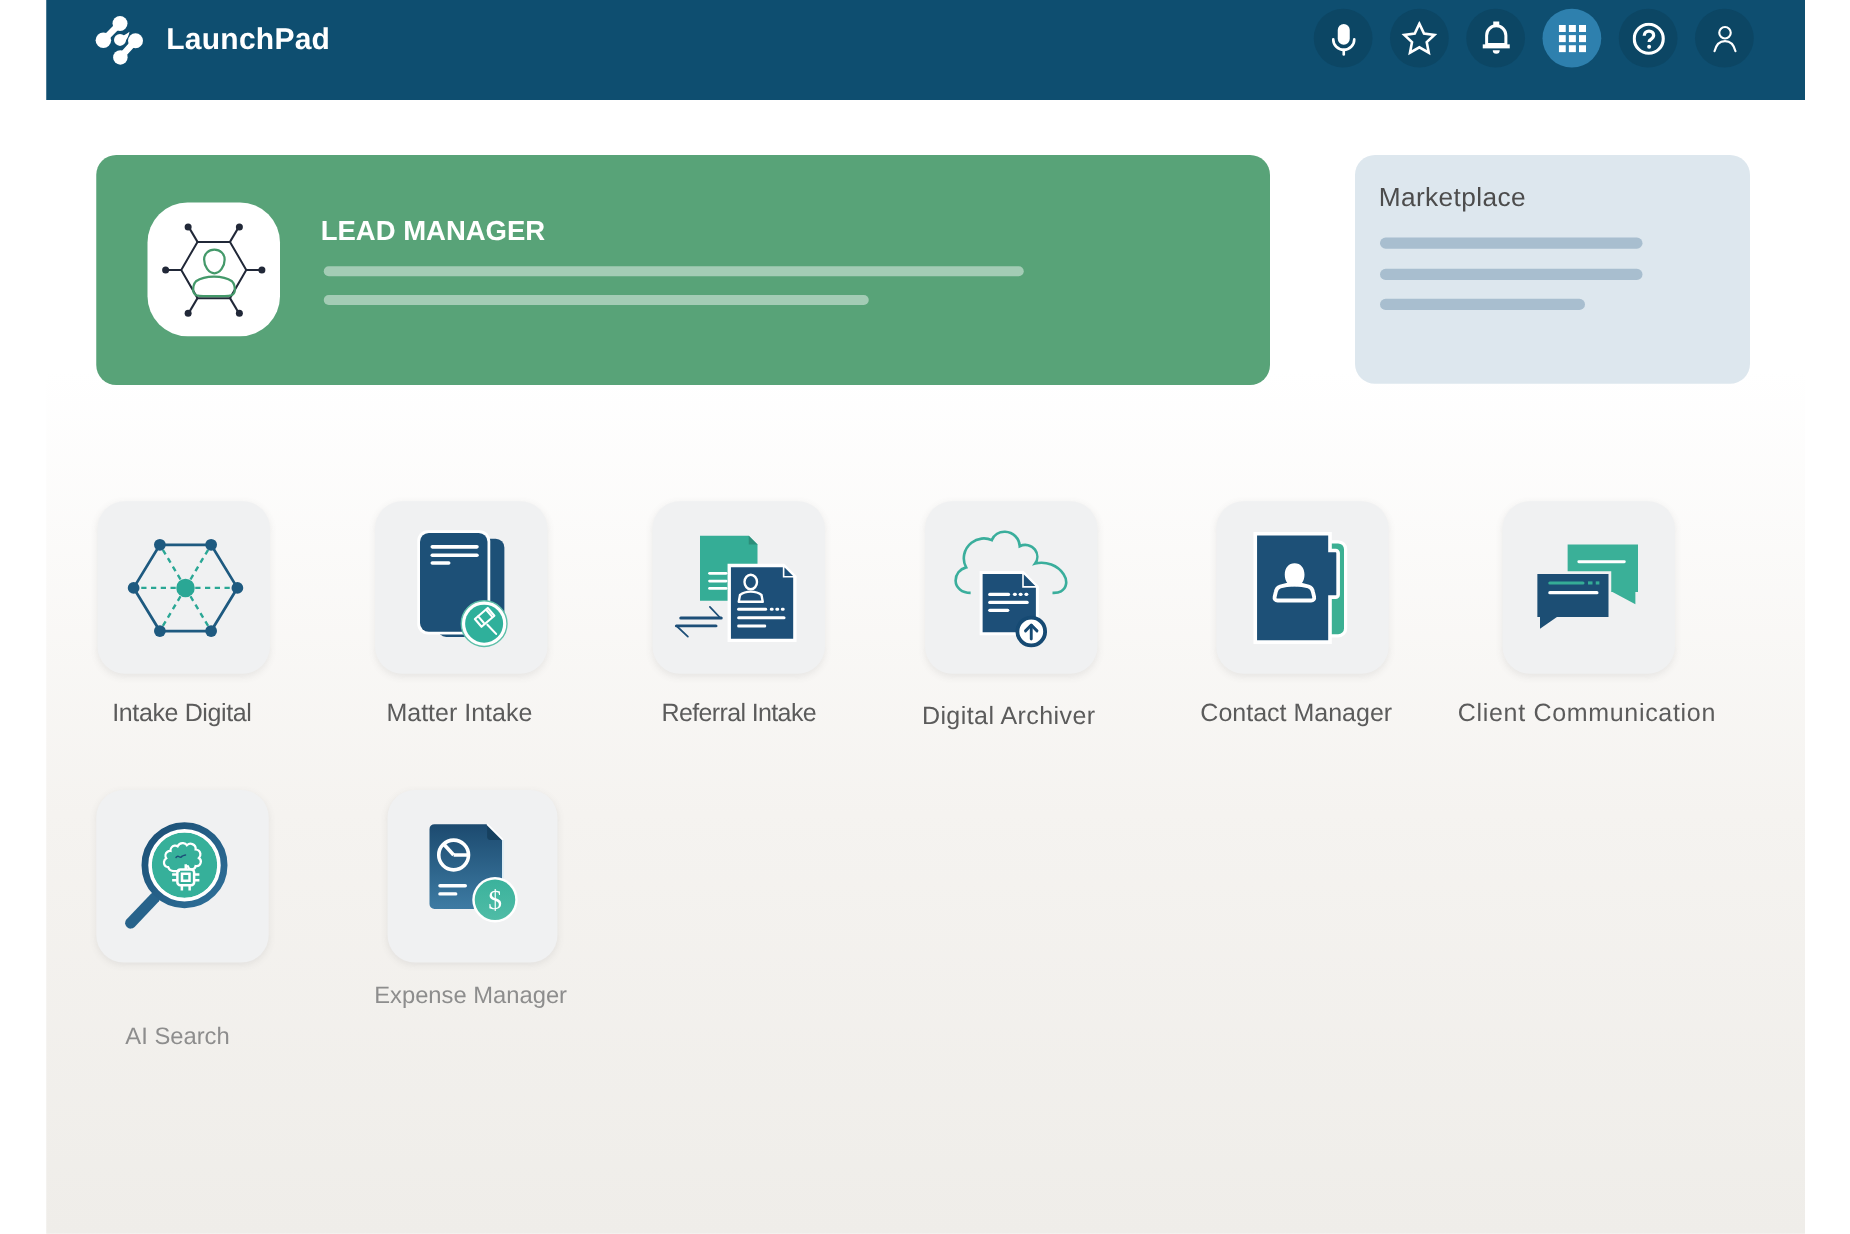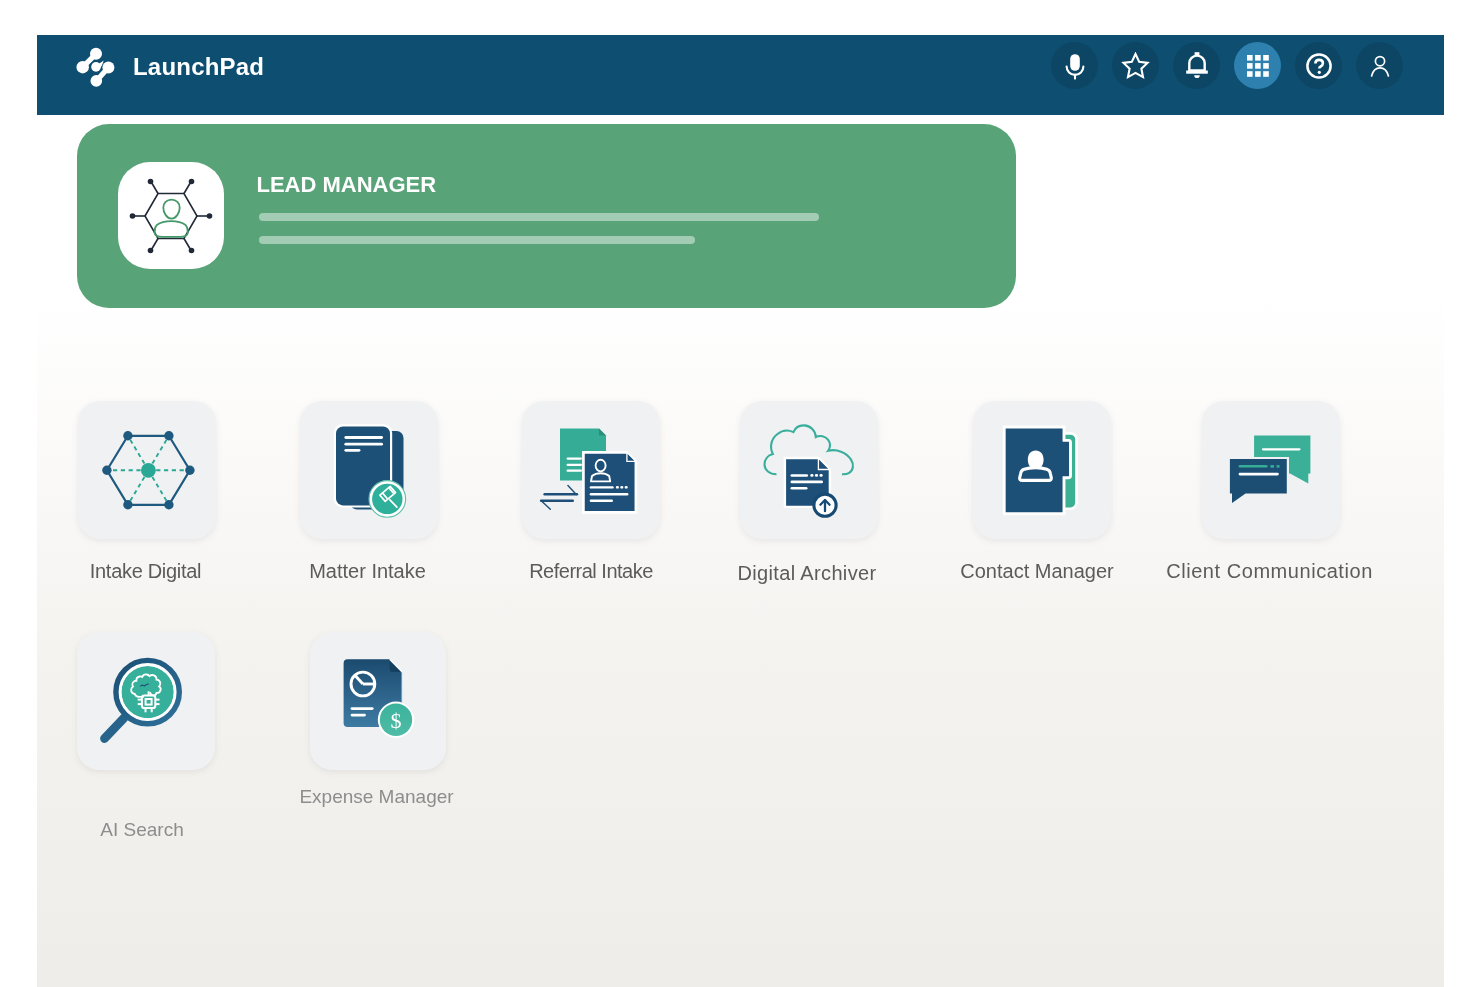--- a/index.html
+++ b/index.html
@@ -1,27 +1,27 @@
 <!DOCTYPE html>
 <html><head>
 <meta charset="utf-8">
 <style>
   * { margin:0; padding:0; box-sizing:border-box; }
   html,body { width:1480px; height:987px; background:#ffffff; font-family:"Liberation Sans", sans-serif; overflow:hidden; }
   .app { position:absolute; left:37px; top:0; width:1407px; height:987px;
          background:linear-gradient(180deg,#ffffff 0%,#ffffff 30%,#f5f3f0 66%,#efede9 100%); }
-  .nav { position:absolute; left:0; top:0; width:1407px; height:80px; background:#0e4e70;margin-top:35px; }
+  .nav { position:absolute; left:0; top:0; width:1407px; height:80px; background:#0e4e70; }
   .logo { position:absolute; left:38px; top:11.5px; }
   .brand { position:absolute; left:96px; top:18px; color:#ffffff; font-size:24px; font-weight:700; letter-spacing:0.2px; }
   .navbtns { position:absolute; right:41px; top:7px; display:flex; }
   .nbtn { width:47px; height:47px; border-radius:50%; background:#0c4664; margin-left:14px;
           display:flex; align-items:center; justify-content:center; }
   .nbtn.active { background:#2e80ae; }
 
-  .banner { position:absolute; left:40px; top:124px; width:939px; height:184px; border-radius:32px; background:#58a378; }
+  .banner { position:absolute; left:40px; top:124px; width:939px; height:184px; border-radius:16px; background:#58a378; }
   .bicon { position:absolute; left:40.5px; top:38px; width:106px; height:107px; border-radius:32px; background:#ffffff; }
   .btitle { position:absolute; left:179.5px; top:48px; color:#ffffff; font-size:22px; font-weight:700; letter-spacing:0px; }
   .bline1 { position:absolute; left:182px; top:89px; width:560px; height:8px; border-radius:4px; background:rgba(255,255,255,0.45); }
   .bline2 { position:absolute; left:182px; top:112px; width:436px; height:8px; border-radius:4px; background:rgba(255,255,255,0.45); }
 
   .market { position:absolute; left:1047px; top:124px; width:316px; height:183px; border-radius:16px; background:#dde7ee; }
   .mtitle { position:absolute; left:19px; top:23px; color:#4c4c4c; font-size:21px; font-weight:400; letter-spacing:0.3px; }
   .mline { position:absolute; left:20px; height:9px; border-radius:4.5px; background:#a8becf; }
 
   .subhead { position:absolute; left:41px; top:348px; color:#303030; font-size:25.2px; font-weight:700; letter-spacing:-0.35px; }
@@ -128,20 +128,26 @@
             <path d="M -16.4 16.8 C -16.6 13.5 -16 10.9 -14.2 9 C -10.6 6.4 -5.4 5.2 0.2 5.2 C 5.8 5.2 11 6.4 14.6 9 C 16.4 10.9 17 13.5 16.8 16.8 C 16.7 17.9 15.8 19.4 14.2 20.2 C 12.8 20.8 10.8 20.9 8.8 20.9 L -8.4 20.9 C -10.4 20.9 -12.4 20.8 -13.8 20.2 C -15.4 19.4 -16.3 17.9 -16.4 16.8 Z"></path>
           </g>
         </g>
       </svg>
     </div>
     <div class="btitle">LEAD MANAGER</div>
     <div class="bline1"></div>
     <div class="bline2"></div>
   </div>
 
+  <div class="market">
+    <div class="mtitle">Marketplace</div>
+    <div class="mline" style="top:66px; width:210px;"></div>
+    <div class="mline" style="top:91px; width:210px;"></div>
+    <div class="mline" style="top:115px; width:164px;"></div>
+  </div>
 
 
   <div class="card" style="left:41px; top:401px;">
     <svg width="138" height="138" viewBox="0 0 138 138">
       <g transform="translate(70.4,69.3)">
         <g stroke="#2aa795" stroke-width="1.9" stroke-dasharray="4.2 3.6" fill="none">
           <line x1="0" y1="0" x2="-41.5" y2="0"></line>
             <line x1="0" y1="0" x2="41.5" y2="0"></line>
           <line x1="0" y1="0" x2="-20.5" y2="-34.5"></line>
             <line x1="0" y1="0" x2="20.5" y2="-34.5"></line>

